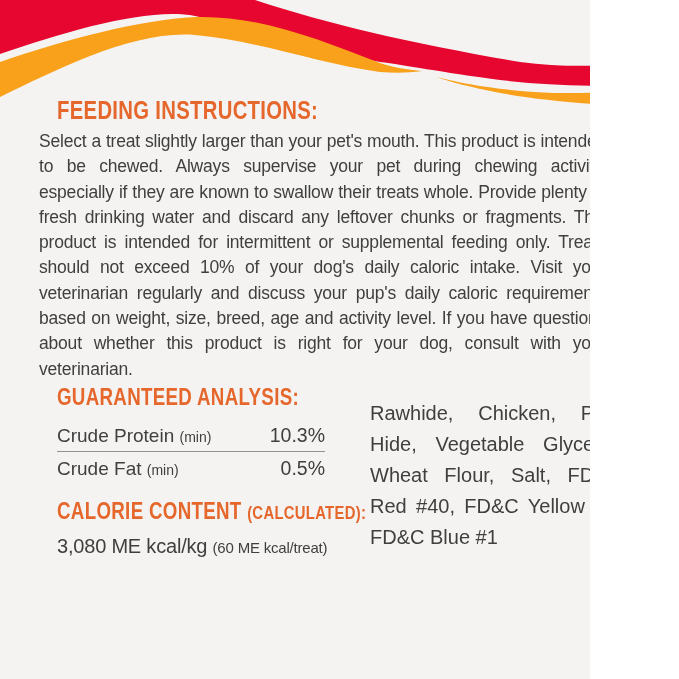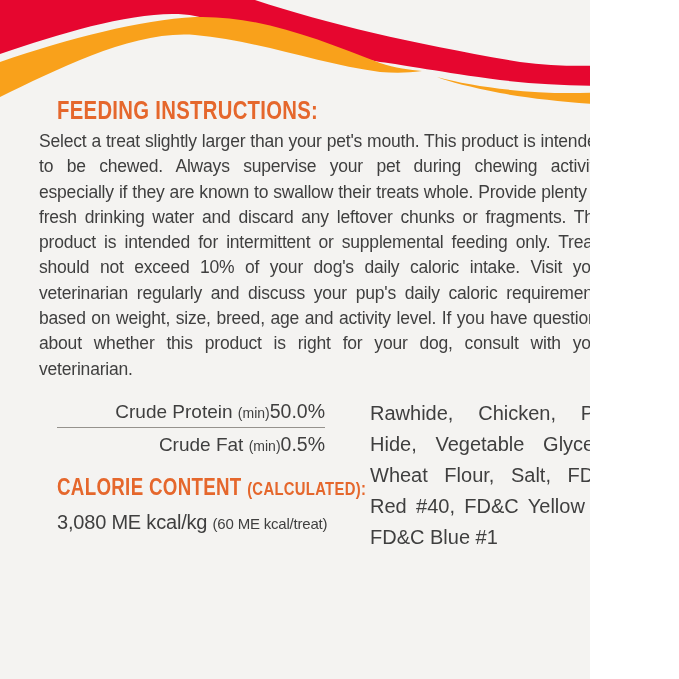--- a/index.html
+++ b/index.html
@@ -40,21 +40,21 @@
   }
 
   .left-col{position:absolute;left:57px;top:385px;width:268px;}
   .right-col{position:absolute;left:370px;top:387px;width:252px;}
 
   .section-title{font-size:24px;line-height:24px;white-space:nowrap;}
   .hd-small{font-size:19px;}
 
   .ga-table{margin-top:10px;}
   .ga-row{
-    display:flex;justify-content:flex-end;align-items:baseline;
+    display:flex;justify-content:space-between;align-items:baseline;
     padding:5px 0 4px 0;
     border-bottom:1px solid var(--rule);
     font-size:19px;color:var(--text);
   }
   .ga-row:last-child{border-bottom:none;}
   .ga-qual{font-size:14px;}
   .ga-value{font-size:19.5px;}
 
   .calorie-title{margin-top:15px;}
   .calorie-value{
@@ -87,28 +87,31 @@
   </svg>
 
   <h1 class="hd feeding-title">
     <span class="cond">FEEDING INSTRUCTIONS:</span>
   </h1>
 
   <p class="feeding-body">Select a treat slightly larger than your pet's mouth. This product is intended to be chewed. Always supervise your pet during chewing activity, especially if they are known to swallow their treats whole. Provide plenty of fresh drinking water and discard any leftover chunks or fragments. This product is intended for intermittent or supplemental feeding only. Treats should not exceed 10% of your dog's daily caloric intake. Visit your veterinarian regularly and discuss your pup's daily caloric requirements based on weight, size, breed, age and activity level. If you have questions about whether this product is right for your dog, consult with your veterinarian.</p>
 
   <div class="left-col">
 
+    <h2 class="section-title">
+      <span class="cond">GUARANTEED ANALYSIS:</span>
+    </h2>
 
     <div class="ga-table">
       <div class="ga-row">
         <span class="ga-label">
           <span>Crude Protein</span>
           <span class="ga-qual">(min)</span>
         </span>
-        <span class="ga-value">50.0%</span>
+        <span class="ga-value">10.3%</span>
       </div>
       <div class="ga-row">
         <span class="ga-label">
           <span>Crude Fat</span>
           <span class="ga-qual">(min)</span>
         </span>
         <span class="ga-value">0.5%</span>
       </div>
     </div>
 

